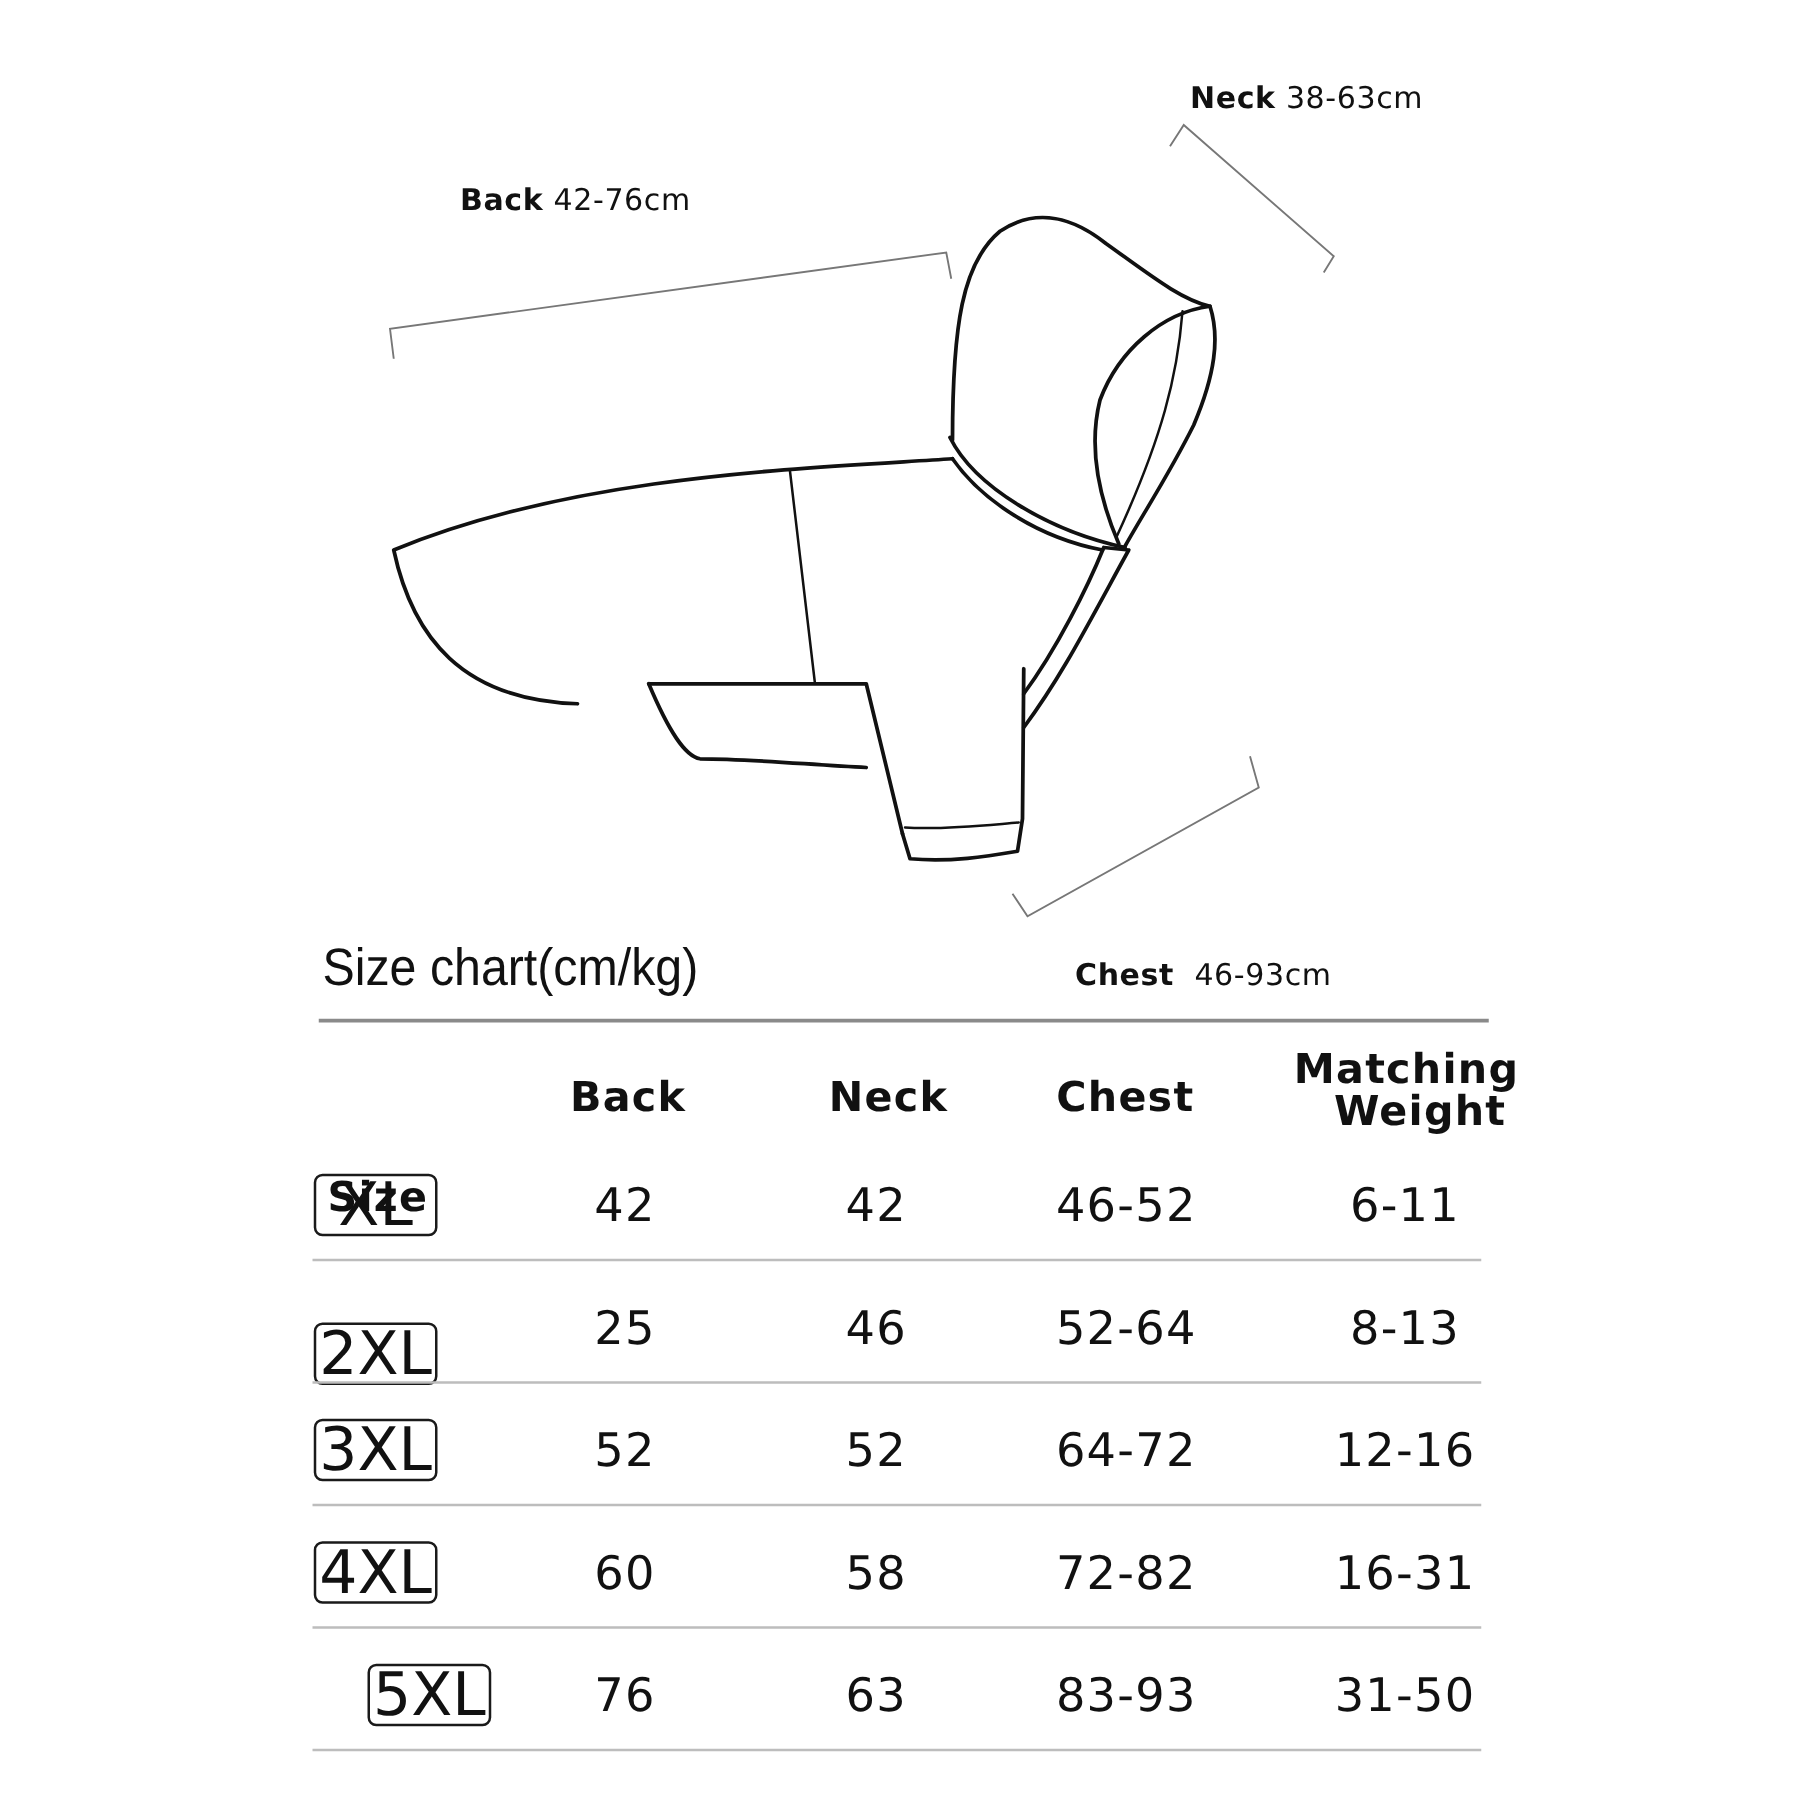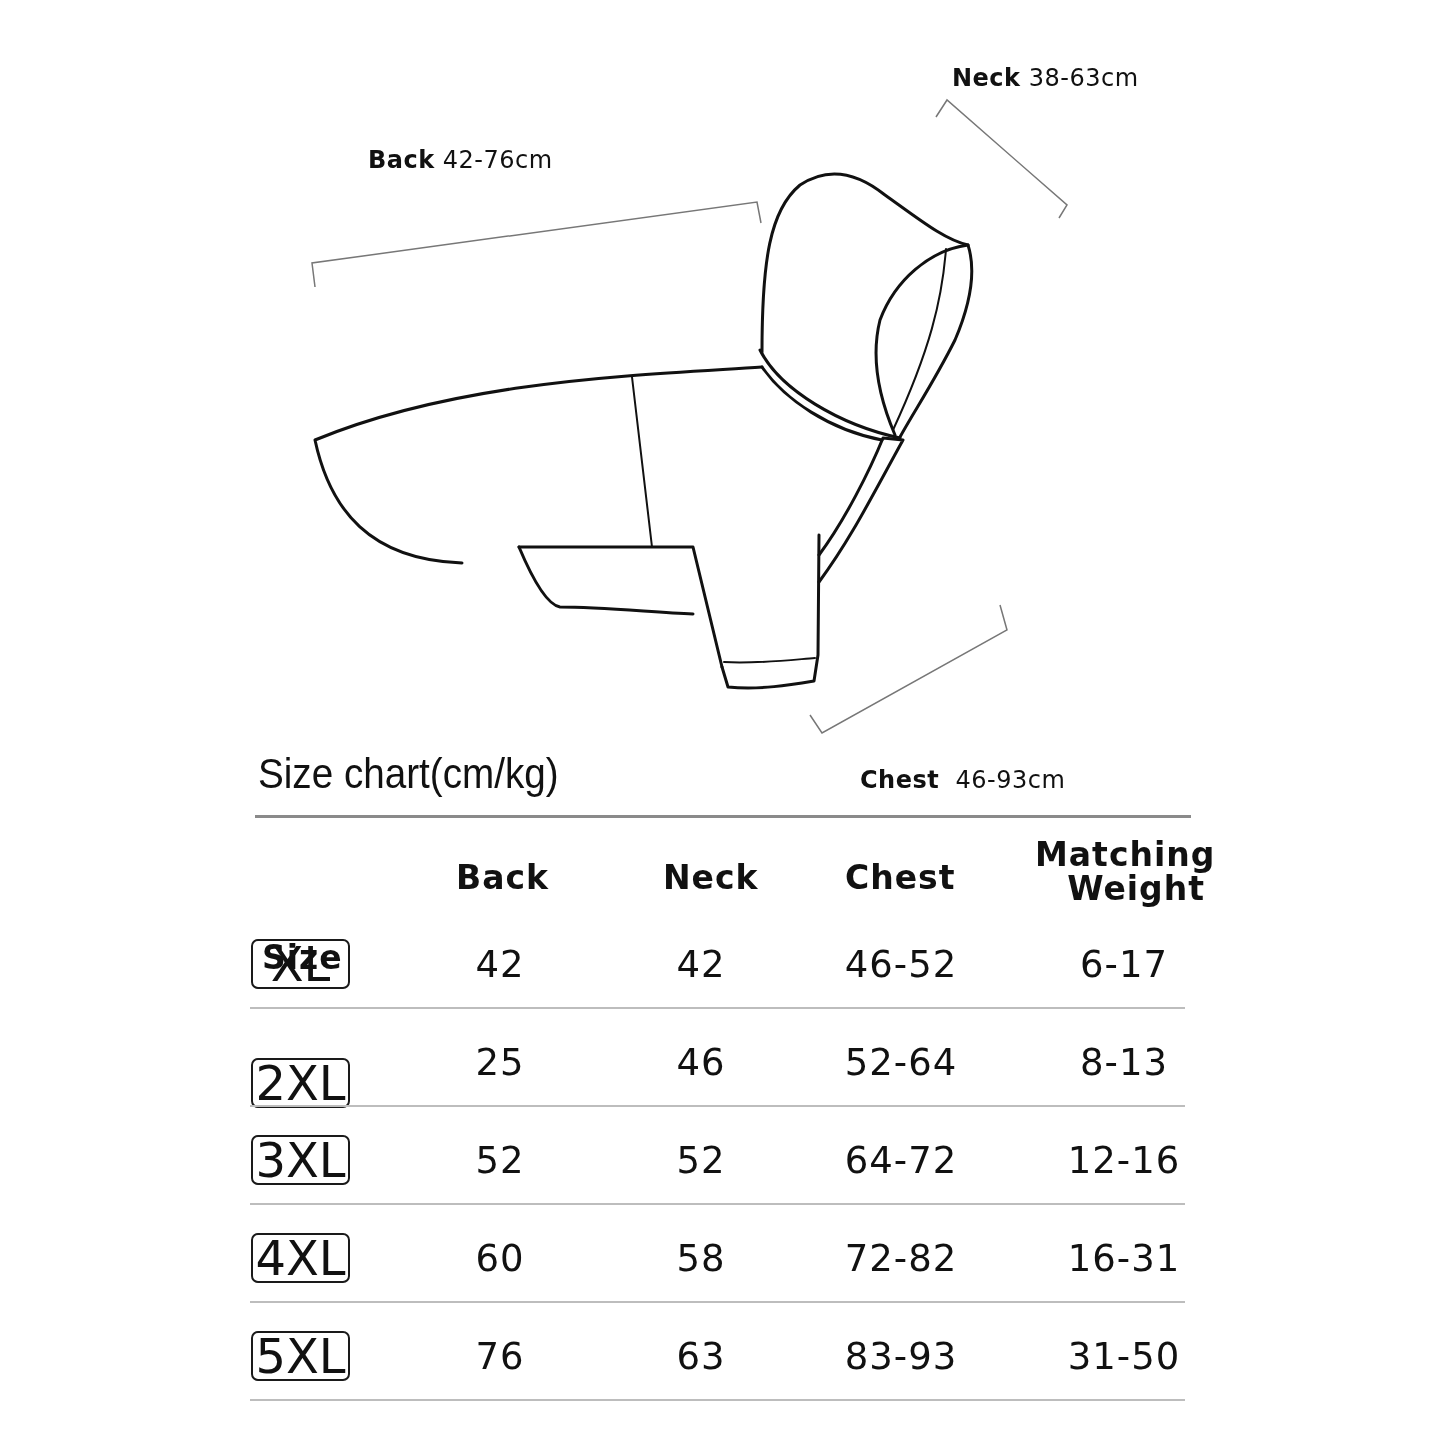--- a/index.html
+++ b/index.html
@@ -77,21 +77,21 @@
   <div>Matching</div>
   <div>Weight</div>
 </div>
 
 <div>
 
   <div class="abs badge" style="top:939px;">XL</div>
   <div class="abs cell" style="left:400px; top:943px;">42</div>
   <div class="abs cell" style="left:601px; top:943px;">42</div>
   <div class="abs cell" style="left:801px; top:943px;">46-52</div>
-  <div class="abs cell" style="left:1024px; top:943px;">6-17</div>
+  <div class="abs cell" style="left:1024px; top:943px;">6-11</div>
   <div class="abs row-rule" style="top:1007px;"></div>
 
   <div class="abs badge" style="top:1058px;">2XL</div>
   <div class="abs cell" style="left:400px; top:1041px;">25</div>
   <div class="abs cell" style="left:601px; top:1041px;">46</div>
   <div class="abs cell" style="left:801px; top:1041px;">52-64</div>
   <div class="abs cell" style="left:1024px; top:1041px;">8-13</div>
   <div class="abs row-rule" style="top:1105px;"></div>
 
   <div class="abs badge" style="top:1135px;">3XL</div>
@@ -101,19 +101,19 @@
   <div class="abs cell" style="left:1024px; top:1139px;">12-16</div>
   <div class="abs row-rule" style="top:1203px;"></div>
 
   <div class="abs badge" style="top:1233px;">4XL</div>
   <div class="abs cell" style="left:400px; top:1237px;">60</div>
   <div class="abs cell" style="left:601px; top:1237px;">58</div>
   <div class="abs cell" style="left:801px; top:1237px;">72-82</div>
   <div class="abs cell" style="left:1024px; top:1237px;">16-31</div>
   <div class="abs row-rule" style="top:1301px;"></div>
 
-  <div class="abs badge" style="top:1331px;">5XL</div>
+  <div class="abs badge" style="top:1331px;margin-left:43px;">5XL</div>
   <div class="abs cell" style="left:400px; top:1335px;">76</div>
   <div class="abs cell" style="left:601px; top:1335px;">63</div>
   <div class="abs cell" style="left:801px; top:1335px;">83-93</div>
   <div class="abs cell" style="left:1024px; top:1335px;">31-50</div>
   <div class="abs row-rule" style="top:1399px;"></div>
 </div>
 
 </body></html>

